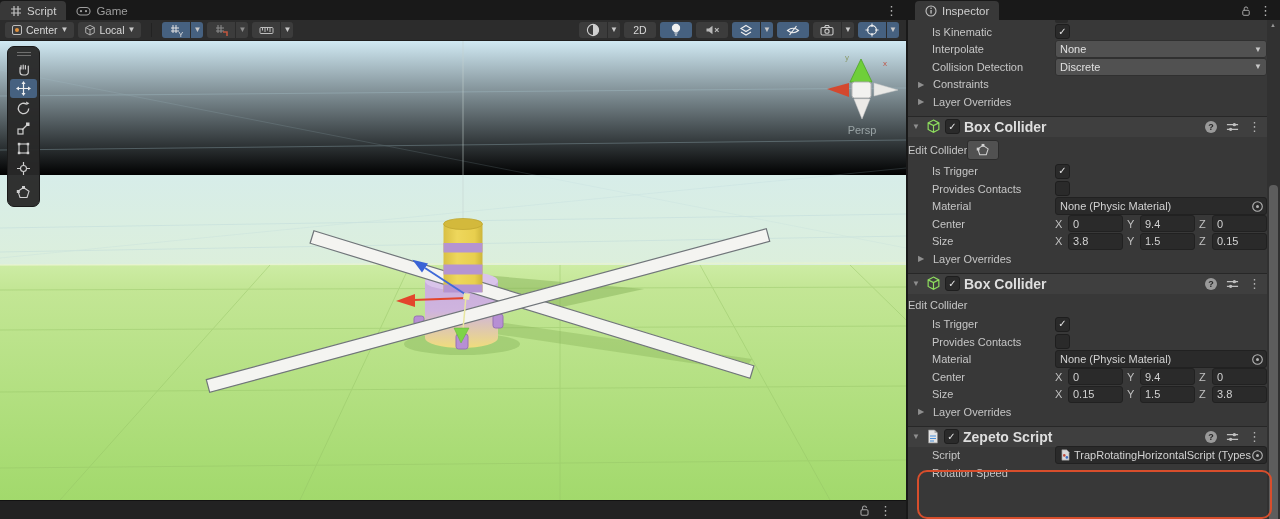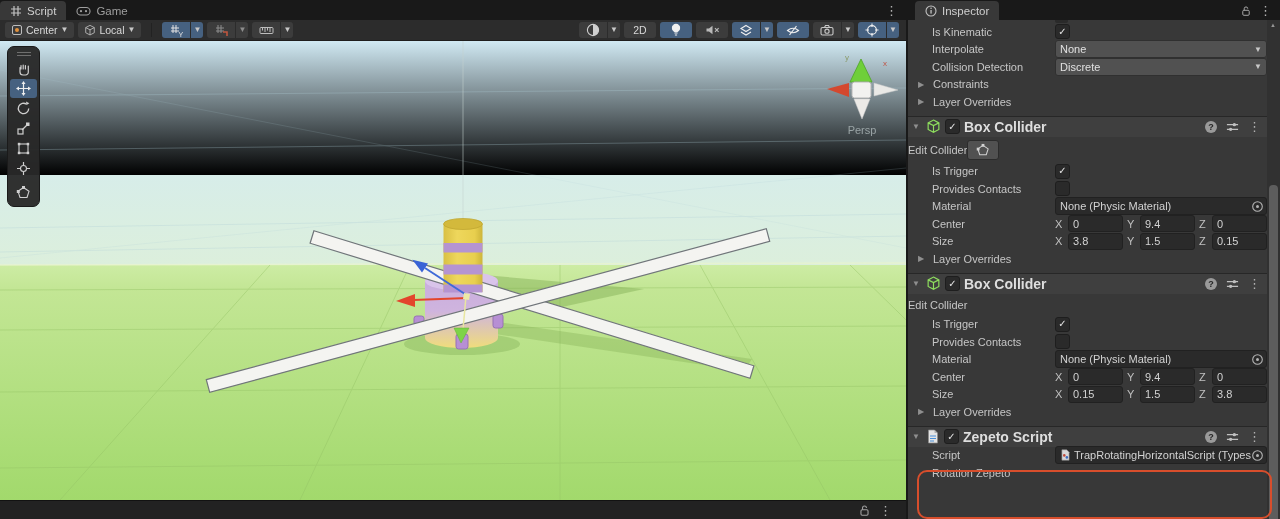--- a/index.html
+++ b/index.html
@@ -648,21 +648,21 @@
           </svg>
           <span class="otext">TrapRotatingHorizontalScript (Types</span>
           <svg width="13" height="13" viewBox="0 0 13 13" style="flex:none;">
             <circle cx="6.5" cy="6.5" r="4.8" stroke="#b4b4b4" stroke-width="1.1" fill="none"></circle>
             <circle cx="6.5" cy="6.5" r="1.5" fill="#b4b4b4"></circle>
           </svg>
         </div>
           </div>
       </div>
       <div class="row">
-        <span class="lbl">Rotation Zepeto</span>
+        <span class="lbl">Rotation Speed</span>
       </div>
     </div>
   </div>
 
   <div id="annotation" style="border-color: rgb(216, 78, 44);"></div>
 
   <div id="iscroll">
     <div class="up">▲</div>
     <div class="thumb"></div>
   </div>

